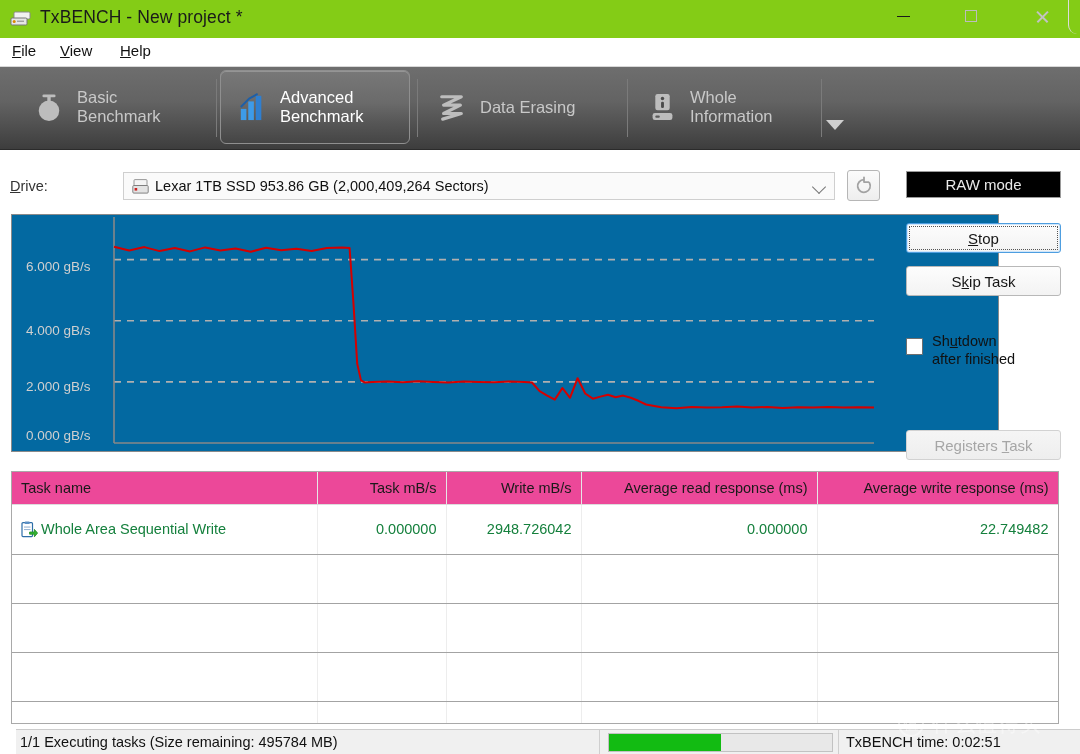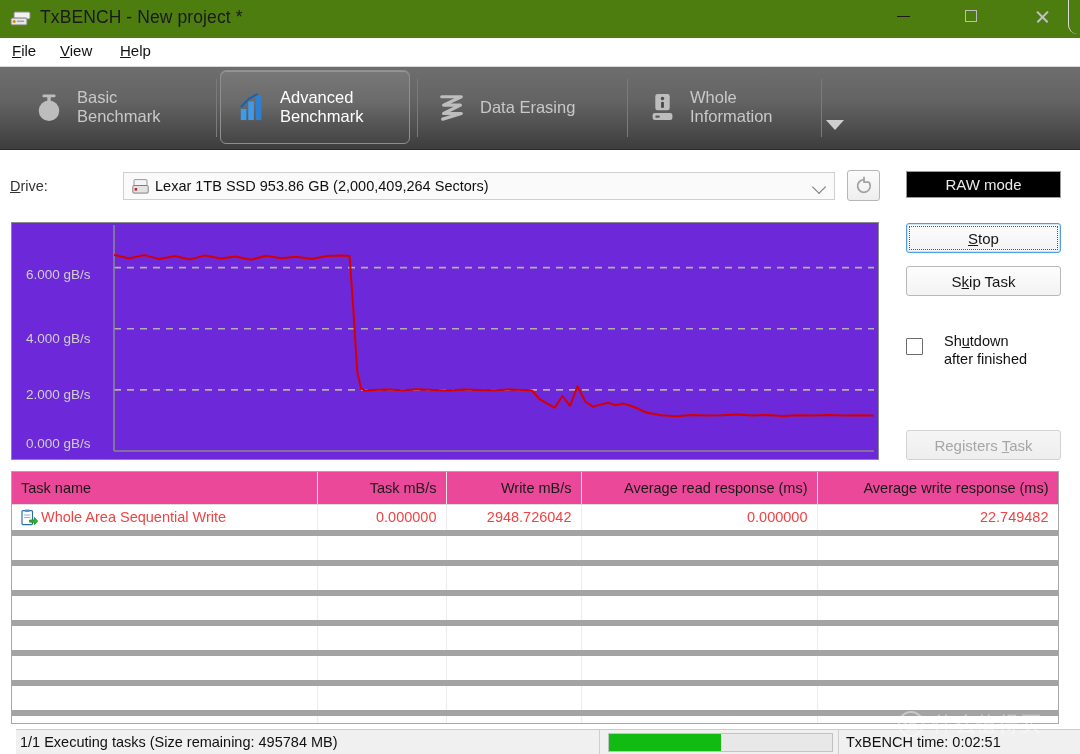--- a/index.html
+++ b/index.html
@@ -6,21 +6,21 @@
   html, body { margin:0; padding:0; }
   body {
     width:1080px; height:754px; overflow:hidden;
     font-family:"Liberation Sans", sans-serif;
     background:#f0f0f0; color:#000;
     -webkit-font-smoothing:antialiased;
   }
   #app { position:relative; width:1080px; height:754px; background:#ffffff; }
 
   
-  .titlebar { position:absolute; left:0; top:0; width:1080px; height:40px; background:#4d7c0f;padding-left:47px; }
+  .titlebar { position:absolute; left:0; top:0; width:1080px; height:40px; background:#84cc16;padding-left:47px; }
   .title-icon { position:absolute; left:10px; top:10px; width:22px; height:18px; }
   .title-text { position:absolute; left:40px; top:7px; font-size:17.5px; color:#1a1a1a; letter-spacing:.1px; white-space:nowrap; }
   .wbtn { position:absolute; top:0; width:46px; height:32px; display:flex; align-items:center; justify-content:center; }
   .wbtn-min { left:880px; }
   .wbtn-max { left:948px; }
   .wbtn-close { left:1019px; }
   .gl-min { display:block; width:13px; height:0; border-top:1.6px solid #1b1b1b; }
   .gl-max { display:block; width:12px; height:12px; border:1.5px solid #bdbdbd; }
   .gl-close { position:relative; display:block; width:15px; height:15px; }
   .gl-close:before, .gl-close:after { content:""; position:absolute; left:0; top:7px; width:15px; height:1.5px; background:#c3c3c3; }
@@ -58,51 +58,51 @@
     background:#fafafa; border:1px solid #cfcfcf; display:flex; align-items:center; }
   .drive-hdd { width:17px; height:15px; margin-left:8px; margin-right:6px; flex:0 0 17px; }
   .drive-text { font-size:14.5px; color:#111; white-space:nowrap; }
   .combo-chev { position:absolute; right:10px; top:9px; width:10px; height:10px;
     border-left:1.6px solid #777; border-bottom:1.6px solid #777; transform:rotate(-45deg); }
   .refresh-btn { position:absolute; left:847px; top:170px; width:33px; height:31px;
     background:linear-gradient(180deg,#fbfbfb,#eeeeee); border:1px solid #b6b6b6; border-radius:3px;
     display:flex; align-items:center; justify-content:center; }
 
   
-  .chart-box { position:absolute; left:11px; top:222px; width:868px; height:238px;
-    background:#6d28d9; border:1px solid #8a8a8a; }
+  .chart-box { position:absolute; left:11px; top:214px; width:988px; height:238px;
+    background:#0369a1; border:1px solid #8a8a8a; }
   .chart-svg { position:absolute; left:0; top:0; width:866px; height:236px; display:block; }
   .ylab { position:absolute; font-size:13.5px; color:#cfcfcf; white-space:nowrap; font-family:"Liberation Sans", sans-serif; }
 
   
   .raw-btn { position:absolute; left:906px; top:171px; width:155px; height:27px;
     background:#000000; border:1px solid #9a9a9a; color:#eaeaea; font-size:15px;
     display:flex; align-items:center; justify-content:center; }
   .pbtn { position:absolute; left:906px; width:155px; height:30px;
     background:linear-gradient(180deg,#fdfdfd,#f3f3f3); border:1px solid #b8b8b8; border-radius:3px;
     font-size:15px; color:#151515; display:flex; align-items:center; justify-content:center; }
   .pbtn u { text-decoration:underline; }
   .stop-btn { top:223px; border:1px solid #4e9ee0; box-shadow:0 0 0 1px #cfe6fa inset; }
   .stop-btn .focusring { position:absolute; left:2px; top:2px; right:2px; bottom:2px; border:1px dotted #555; }
   .skip-btn { top:266px; }
   .reg-btn { top:430px; background:linear-gradient(180deg,#f5f5f5,#eeeeee); border:1px solid #d2d2d2; color:#a6a6a6; }
-  .chk-wrap { position:absolute; left:906px; top:332px; width:160px; display:flex; align-items:flex-start;gap:12px; }
+  .chk-wrap { position:absolute; left:906px; top:332px; width:160px; display:flex; align-items:flex-start; }
   .chk-box { width:17px; height:17px; background:#fff; border:1.5px solid #6e6e6e; border-radius:1px; flex:0 0 17px; margin-top:6px; }
   .chk-lbl { margin-left:9px; font-size:14.5px; line-height:18px; color:#111; }
   .chk-lbl u { text-decoration:underline; }
 
   
   .table-wrap { position:absolute; left:11px; top:471px; width:1048px; height:253px;
     background:#ffffff; border:1px solid #a9a9a9; overflow:hidden; }
   table.grid { border-collapse:collapse; width:1046px; table-layout:fixed; }
   table.grid th { background:#ec4899; font-weight:normal; font-size:14.5px; color:#1a1a1a;
     border-bottom:1px solid #dcdcdc; border-right:1px solid #e6e6e6;
     padding:7px 9px; height:32px; white-space:nowrap; }
-  table.grid td { font-size:14.5px; color:#ef4444; border-bottom:6px solid #a3a3a3;
-    border-right:1px solid #ededed; padding:4px 9px; height:29px; white-space:nowrap; overflow:hidden; }
+  table.grid td { font-size:14.5px; color:#15803d; border-bottom:1px solid #a3a3a3;
+    border-right:1px solid #ededed; padding:16px 9px; height:29px; white-space:nowrap; overflow:hidden; }
   th.c0, td.c0 { width:305px; text-align:left; }
   th.c1, td.c1 { width:129px; text-align:right; }
   th.c2, td.c2 { width:135px; text-align:right; }
   th.c3, td.c3 { width:236px; text-align:right; }
   th.c4, td.c4 { width:241px; text-align:right; }
   .task-cell { display:flex; align-items:center; }
   .task-ico { width:17px; height:17px; margin-right:3px; flex:0 0 17px; }
 
   
   .statusbar { position:absolute; left:16px; top:729px; width:1080px; height:25px;

